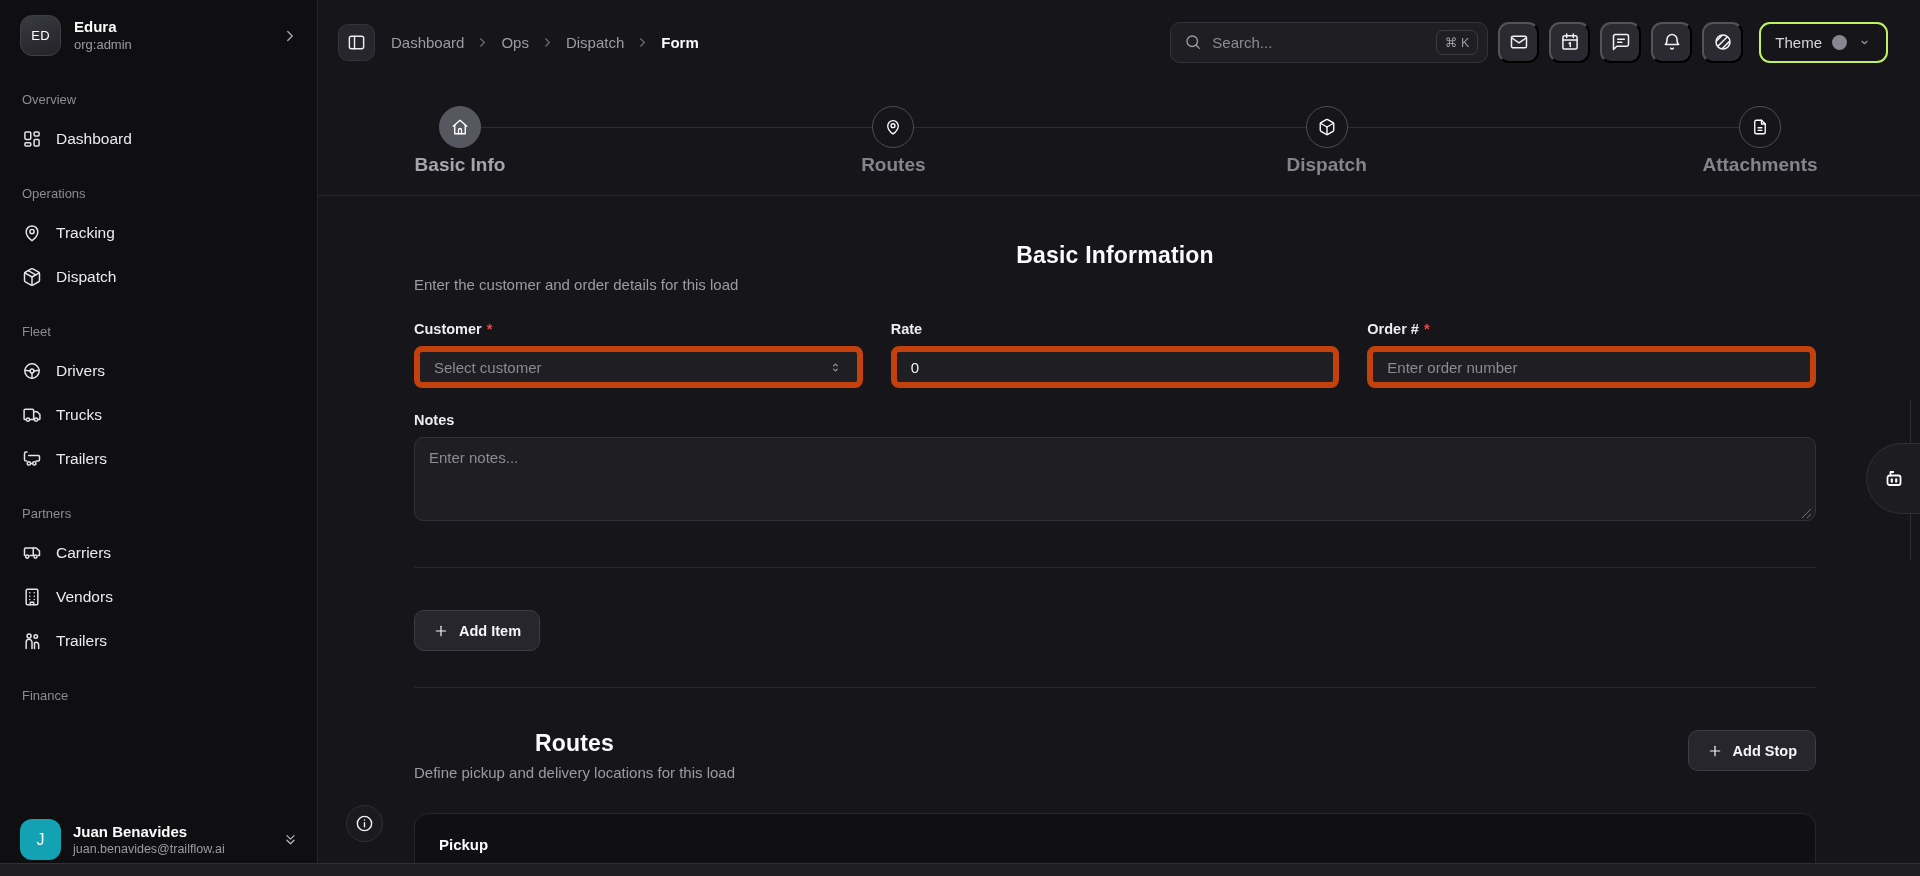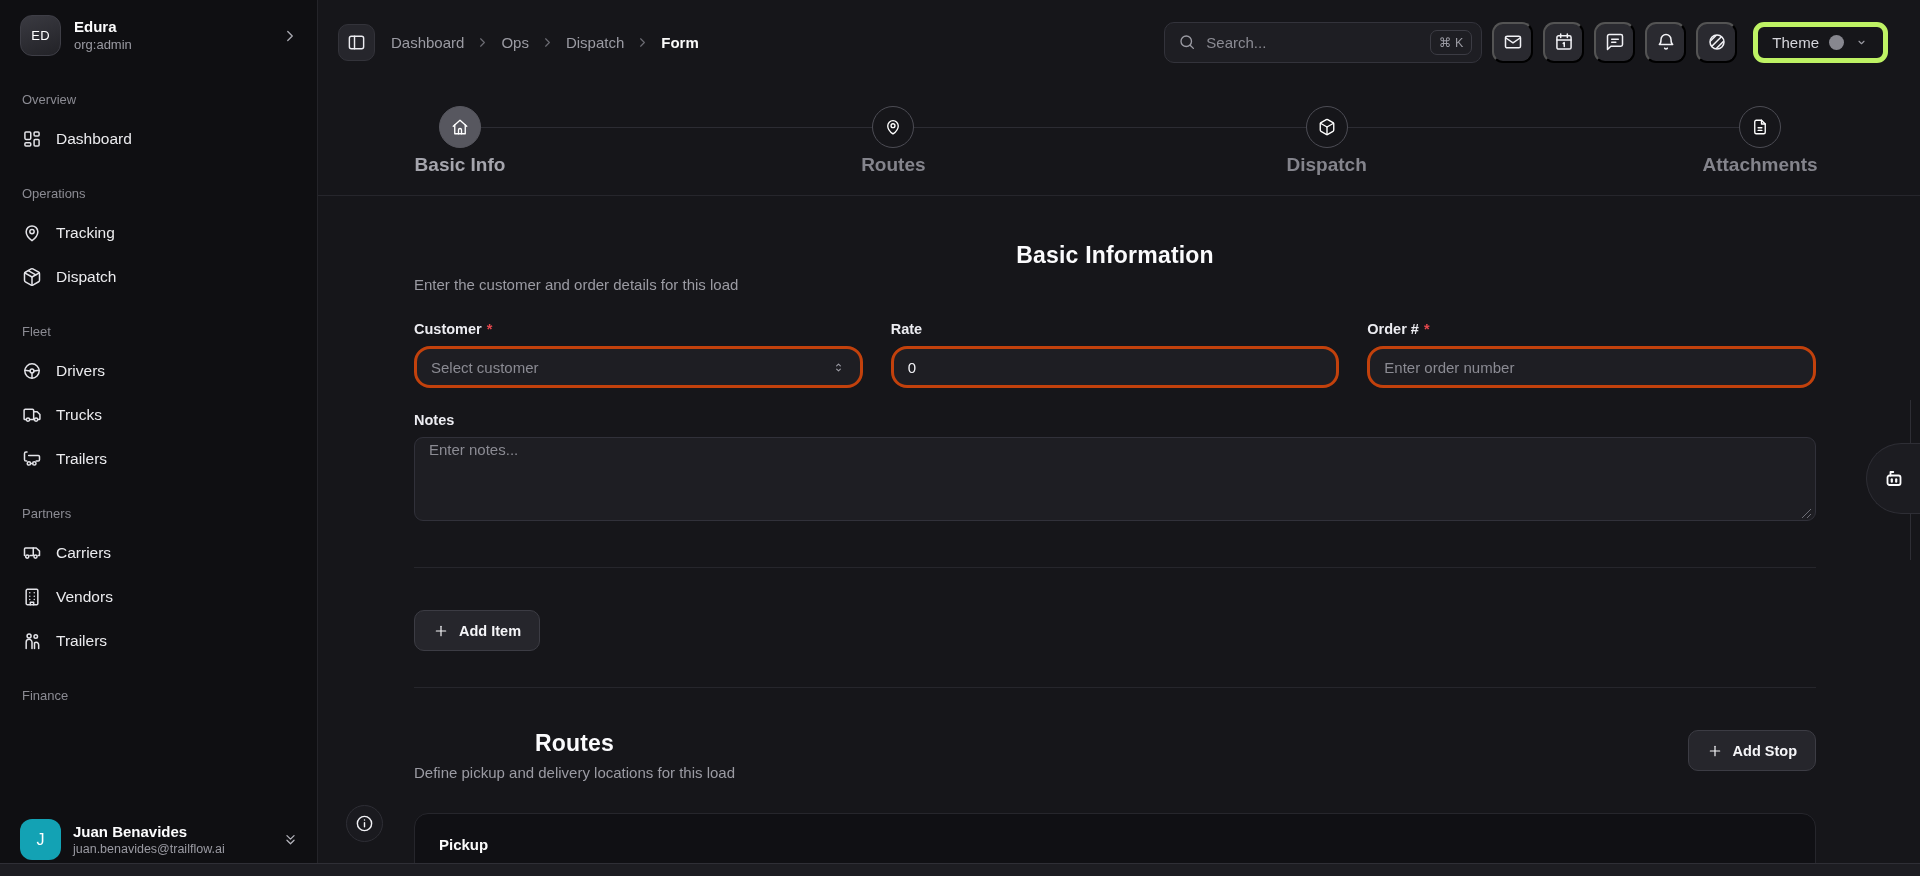--- a/index.html
+++ b/index.html
@@ -37,49 +37,49 @@
   .crumb { color:#9b9ba3; cursor:pointer; }
   .crumb-sep { color:#6d6d75; }
   .crumb-current { color:#fafafa; font-weight:700; }
   .top-right { margin-left:auto; display:flex; align-items:center; gap:10px; }
   .searchbox { width:318px; height:41px; border-radius:10px; background:#1e1e23; border:1px solid #33333b; display:flex; align-items:center; padding:0 9px 0 13px; gap:10px; }
   .searchbox .sico { color:#9b9ba3; }
   .search-input { flex:1; background:transparent; border:none; outline:none; color:#84cc16; font-size:15px; font-family:inherit; min-width:0; }
   .search-input::placeholder { color:#8b8b93; }
   .kbd { border:1px solid #3c3c44; border-radius:7px; padding:4px 8px; font-size:12.5px; color:#9b9ba3; white-space:nowrap; }
   .iconbtn { width:41px; height:41px; border-radius:11px; background:#2a2a30; color:#f2f2f6; display:flex; align-items:center; justify-content:center; cursor:pointer; }
-  .theme-btn { margin-left:6px; height:41px; border-radius:11px; border:5px solid #bef264; padding:0 14px; display:flex; align-items:center; gap:10px; color:#d6d6dc; font-size:15px; cursor:pointer; background:transparent; font-family:inherit; }
+  .theme-btn { margin-left:6px; height:41px; border-radius:11px; border:2px solid #bef264; padding:0 14px; display:flex; align-items:center; gap:10px; color:#d6d6dc; font-size:15px; cursor:pointer; background:transparent; font-family:inherit; }
   .theme-dot { width:15px; height:15px; border-radius:50%; background:#87878f; }
   .theme-chevron { color:#9b9ba3; }
 
   
   .stepper { height:112px; border-bottom:1px solid #26262c; padding:22px 139px 0 121px; }
   .stepper-row { display:flex; align-items:center; }
   .step { position:relative; }
   .step-circle { width:42px; height:42px; border-radius:50%; border:1px solid #4c4c54; color:#fff; display:flex; align-items:center; justify-content:center; cursor:pointer; }
   .step.active .step-circle { background:#57575f; border-color:#57575f; }
   .step-label { position:absolute; top:48px; left:50%; transform:translateX(-50%); white-space:nowrap; font-size:19px; font-weight:600; color:#84848c; }
   .step.active .step-label { color:#a5a5ad; }
   .step-line { flex:1; height:1px; background:#2c2c33; }
 
   
   .content { flex:1; padding:46px 104px 0 96px; overflow:hidden; }
   .sec-title { font-size:23px; font-weight:700; color:#fbfbfd; letter-spacing:.2px;text-align:center; }
   .sec-sub { font-size:15px; color:#9b9ba3; margin-top:7px; }
   .form-grid { display:grid; grid-template-columns:1fr 1fr 1fr; column-gap:28px; margin-top:28px; }
   .flabel { font-size:14.5px; font-weight:600; color:#ececf1; margin-bottom:9px; display:flex; gap:5px; }
   .req { color:#e5484d; }
-  .input, .selectbox { width:100%; height:42px; border-radius:16px; background:#1e1e23; border:3px solid #c2410c; color:#f2f2f6; font-size:15px; padding:0 14px; font-family:inherit; outline:none; }
+  .input, .selectbox { width:100%; height:42px; border-radius:8px; background:#1e1e23; border:6px solid #c2410c; color:#f2f2f6; font-size:15px; padding:0 14px; font-family:inherit; outline:none; }
   .input::placeholder { color:#8b8b93; }
   .selectbox { display:flex; align-items:center; justify-content:space-between; cursor:pointer; }
   .select-text { color:#8b8b93; }
   .select-chevrons { color:#9b9ba3; }
   .notes-field { margin-top:24px; }
   .ta-wrap { position:relative; }
-  .textarea { width:100%; height:84px; border-radius:9px; background:#1e1e23; border:1px solid #31313a; color:#f2f2f6; font-size:15px; padding:3px 14px; font-family:inherit; outline:none; resize:none; }
+  .textarea { width:100%; height:84px; border-radius:9px; background:#1e1e23; border:1px solid #31313a; color:#f2f2f6; font-size:15px; padding:11px 14px; font-family:inherit; outline:none; resize:none; }
   .textarea::placeholder { color:#8b8b93; }
   .ta-grip { position:absolute; right:4px; bottom:6px; color:#6d6d75; pointer-events:none; }
   .divider { height:1px; background:#26262c; margin:42px 0; }
   .divider.tight { margin:36px 0 42px 0; }
   .section-head { display:flex; align-items:flex-start; justify-content:space-between; }
   .ghost-btn { height:41px; border-radius:10px; background:#26262c; border:1px solid #3c3c44; color:#f5f5f8; font-size:14.5px; font-weight:600; display:flex; align-items:center; gap:10px; padding:0 18px; cursor:pointer; font-family:inherit; }
   .stop-card { margin-top:32px; background:#101014; border:1px solid #26262c; border-radius:14px; height:140px; padding:22px 24px; }
   .stop-title { font-size:15px; font-weight:700; color:#fafafa; }
 
   

